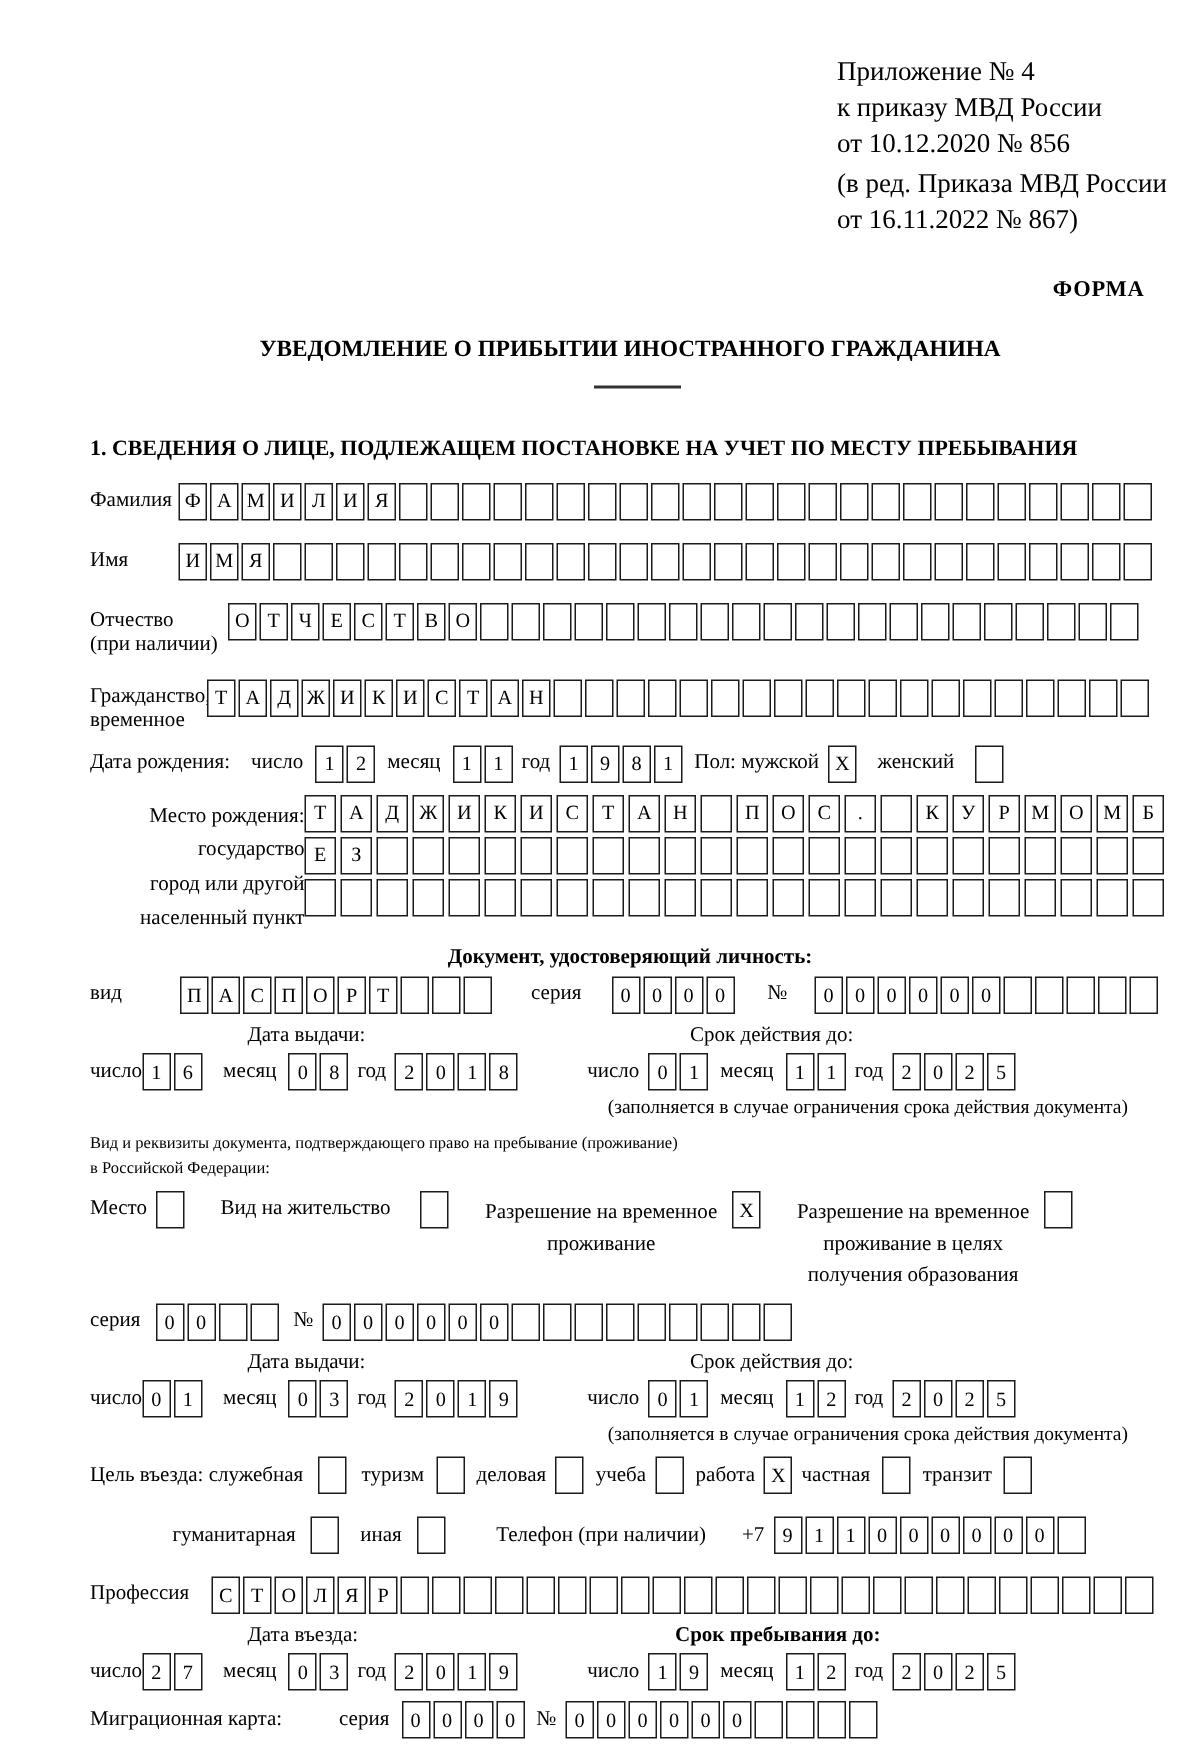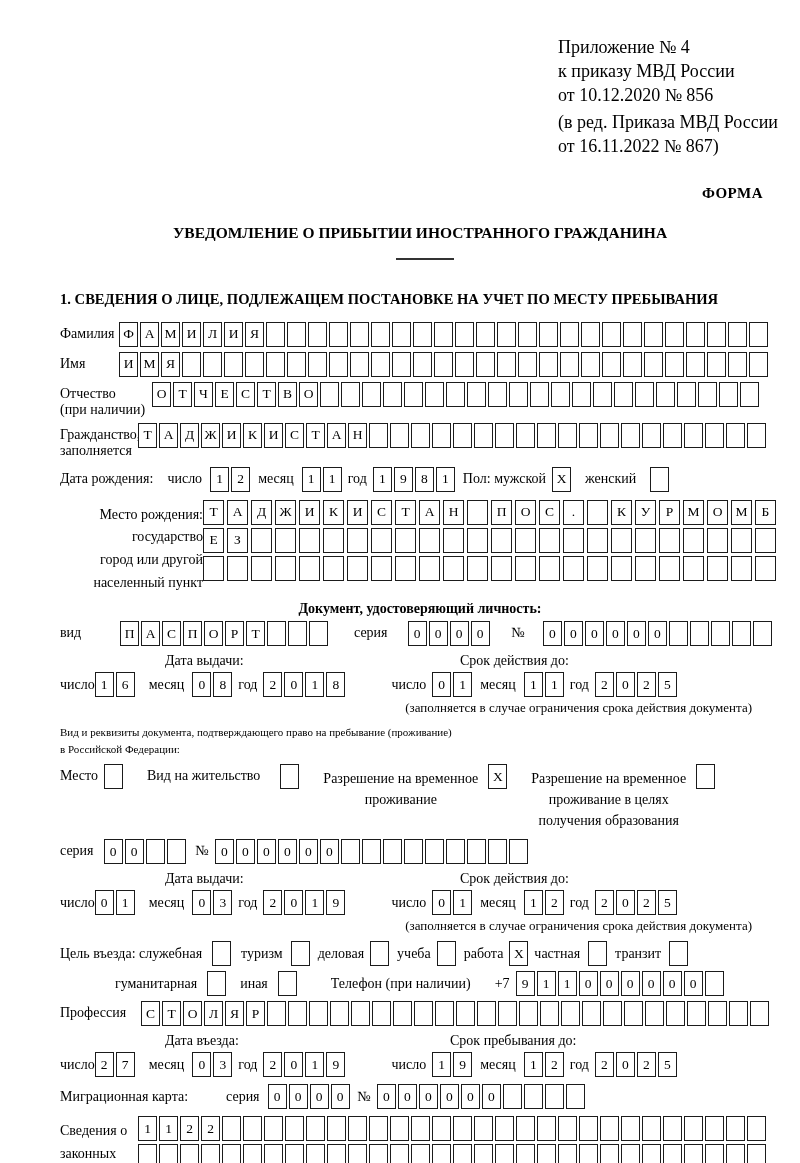--- a/index.html
+++ b/index.html
@@ -18,41 +18,41 @@
 
   
   .cells{display:flex;gap:2px;flex:none;}
   .cell{box-sizing:border-box;flex:none;width:19px;height:25px;border:1.7px solid #1b1b1b;
         display:inline-flex;align-items:center;justify-content:center;
         font-size:13.5px;background:#fff;}
   .cells.wide{gap:3px;}
   .cells.wide .cell{width:21px;}
   .stack{display:flex;flex-direction:column;gap:3px;}
 
-  .frow{display:flex;align-items:flex-start;margin-top:5px;font-size:14px;}
+  .frow{display:flex;align-items:flex-start;margin-top:15px;font-size:14px;}
   .lbl{flex:none;padding-top:4px;}
   .lw-fam{width:59px;}
   .lw-pat{width:92px;}
   .lw-cit{width:78px;}
   .lw-vid{width:48px;}
   .lw-prof{width:81px;}
   .lw-place{width:143px;line-height:1.62;text-align:right;}
   .lw-reps{width:78px;line-height:1.62;}
   .sub{display:block;}
 
   .inlbl{flex:none;padding-top:4px;}
   .ml6{margin-left:6px;}.ml8{margin-left:8px;}.ml10{margin-left:10px;}
   .ml14{margin-left:14px;}.ml24{margin-left:24px;}.ml30{margin-left:30px;}
 
   .center-bold{font-weight:bold;text-align:center;font-size:14px;margin-top:7px;}
 
   .drow-head{position:relative;height:17px;font-size:14px;margin-top:7px;}
   .dh-left{position:absolute;left:105px;}
   .dh-right{position:absolute;left:400px;}
-  .dh-right2{position:absolute;left:390px;}
+  .dh-right2{position:absolute;left:390px;font-weight:bold;}
   .note{font-size:13px;text-align:right;padding-right:28px;margin-top:3px;}
 
   .plain{font-size:11px;margin-top:8px;line-height:1.55;}
 
   .chk-row{display:flex;align-items:flex-start;margin-top:6px;font-size:14px;}
   .chk-lab{padding-top:4px;}
   .chk-multi{text-align:center;line-height:1.5;padding-top:4px;}
 </style>
 </head>
 <body>
@@ -183,21 +183,21 @@
         <span class="cell"></span>
         <span class="cell"></span>
         <span class="cell"></span>
         <span class="cell"></span>
       </span>
   </div>
 
   <div class="frow">
     <span class="lbl lw-cit">
       <span class="sub">Гражданство,</span>
-      <span class="sub">заполняется</span>
+      <span class="sub">временное</span>
     </span>
     <span class="cells">
         <span class="cell">Т</span>
         <span class="cell">А</span>
         <span class="cell">Д</span>
         <span class="cell">Ж</span>
         <span class="cell">И</span>
         <span class="cell">К</span>
         <span class="cell">И</span>
         <span class="cell">С</span>

